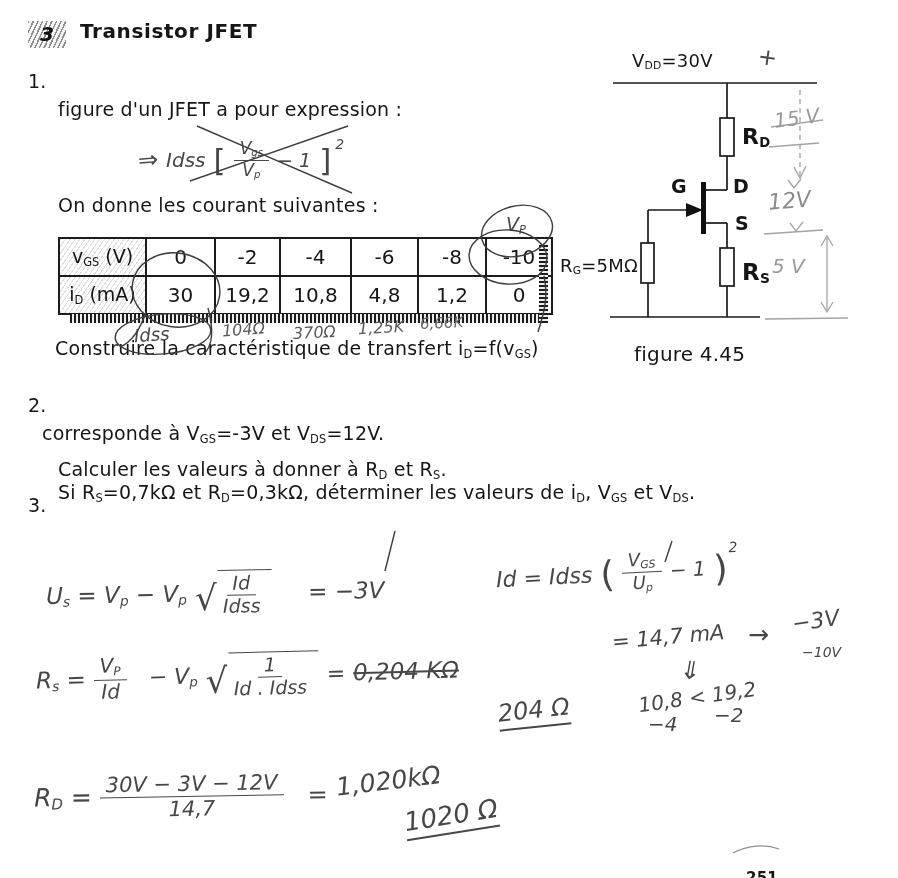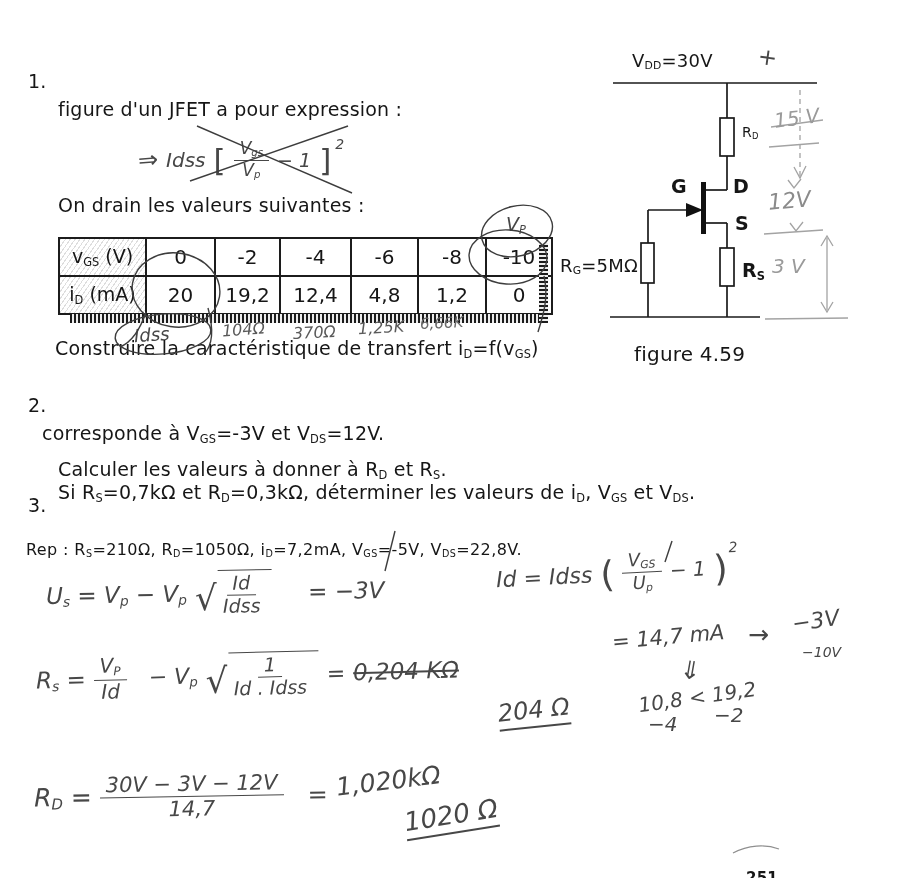--- a/index.html
+++ b/index.html
@@ -32,55 +32,58 @@
   .strike{text-decoration:line-through}
   .underl{border-bottom:2px solid currentColor;padding-bottom:2px}
   svg{display:block}
   .anno{position:absolute;left:0;top:0;pointer-events:none;z-index:6}
 </style>
 </head>
 <body>
 
 <div class="page">
 
+  <div class="abs" style="left:28px;top:19px">
+    <span class="secbox">3</span><span class="sectitle">Transistor JFET</span>
+  </div>
 
   <span class="abs qnum print" style="left:28px;top:70px">1.</span>
   <div class="abs print" style="left:58px;top:98px">figure d'un JFET a pour expression :</div>
 
   <div class="abs flexrow" style="left:128px;top:132px;height:56px">
     <span class="hw" style="font-size:24px;margin-left:10px;transform:rotate(-5deg)">⇒</span>
     <span class="hw" style="font-size:20px">Idss</span>
     <span class="hw" style="font-size:31px;font-style:normal">[</span>
     <span class="frac hw" style="font-size:17px">
       <span class="num">V<sub>gs</sub></span>
       <span class="den">V<sub>p</sub></span>
     </span>
     <span class="hw" style="font-size:19px">− 1</span>
     <span class="hw" style="font-size:31px;font-style:normal">]</span>
     <span class="hw" style="font-size:14px;transform:translateY(-16px);margin-left:-4px">2</span>
   </div>
 
-  <div class="abs print" style="left:58px;top:194px">On drain les valeurs suivantes :</div>
+  <div class="abs print" style="left:58px;top:194px">On donne les courant suivantes :</div>
 
   <table class="abs datatable" style="left:58px;top:237px">
     <tbody>
         <tr>
       <td class="hcell"><span>v<sub>GS</sub> (V)</span></td>
       <td class="c0">0</td>
       <td class="c1">-2</td>
       <td class="c2">-4</td>
       <td class="c3">-6</td>
       <td class="c4">-8</td>
       <td class="c5">-10</td>
     </tr>
     <tr>
       <td class="hcell"><span>i<sub>D</sub> (mA)</span></td>
-      <td>20</td>
+      <td>30</td>
       <td>19,2</td>
-      <td>12,4</td>
+      <td>10,8</td>
       <td>4,8</td>
       <td>1,2</td>
       <td>0</td>
     </tr>
   </tbody>
     </table>
   <div class="abs shadow-b" style="left:70px;top:314px;width:478px;height:9px"></div>
   <div class="abs shadow-r" style="left:539px;top:243px;width:9px;height:80px"></div>
 
   <span class="abs hw" style="left:134px;top:324px;font-size:18px;transform:rotate(-4deg)">Idss</span>
@@ -121,40 +124,39 @@
         <polyline points="230,173 236,181 243,172"></polyline>
         <line x1="204" y1="184" x2="263" y2="180"></line>
         <line x1="267" y1="188" x2="267" y2="260"></line>
         <polyline points="261,196 267,186 273,196"></polyline>
         <polyline points="261,252 267,262 273,252"></polyline>
         <line x1="205" y1="269" x2="288" y2="268"></line>
       </g>
     </svg>
     <span class="abs print" style="left:72px;top:0;font-size:18px">V<sub>DD</sub>=30V</span>
     <span class="abs hw" style="left:198px;top:-6px;font-size:23px;transform:rotate(8deg)">+</span>
-    <span class="abs print" style="left:182px;top:74px;font-size:14px;font-weight:400">R<sub>D</sub></span>
+    <span class="abs print" style="left:182px;top:74px;font-size:22px;font-weight:700">R<sub>D</sub></span>
     <span class="abs print" style="left:111px;top:125px;font-size:19px;font-weight:bold">G</span>
     <span class="abs print" style="left:173px;top:125px;font-size:19px;font-weight:bold">D</span>
     <span class="abs print" style="left:175px;top:162px;font-size:19px;font-weight:bold">S</span>
     <span class="abs print" style="left:0;top:205px;font-size:18px">R<sub>G</sub>=5MΩ</span>
-    <span class="abs print" style="left:182px;top:209px;font-size:19px;font-weight:600">R<sub>S</sub></span>
+    <span class="abs print" style="left:182px;top:209px;font-size:23px;font-weight:600">R<sub>S</sub></span>
     <span class="abs hw pencil" style="left:214px;top:56px;font-size:20px;transform:rotate(-7deg)">15 V</span>
     <span class="abs hw" style="left:208px;top:138px;font-size:22px;color:#8b8b8b;transform:rotate(-5deg)">12V</span>
-    <span class="abs hw pencil" style="left:212px;top:204px;font-size:20px">3 V</span>
-    <span class="abs print" style="left:74px;top:292px;font-size:20px">figure 4.59</span>
+    <span class="abs hw pencil" style="left:212px;top:204px;font-size:20px">5 V</span>
+    <span class="abs print" style="left:74px;top:292px;font-size:20px">figure 4.45</span>
   </div>
 
   <span class="abs qnum print" style="left:28px;top:394px">2.</span>
   <div class="abs print" style="left:42px;top:422px">corresponde à V<sub>GS</sub>=-3V et V<sub>DS</sub>=12V.</div>
   <div class="abs print" style="left:58px;top:458px">Calculer les valeurs à donner à R<sub>D</sub> et R<sub>S</sub>.</div>
 
   <span class="abs qnum print" style="left:28px;top:494px">3.</span>
   <div class="abs print" style="left:58px;top:481px">Si R<sub>S</sub>=0,7kΩ et R<sub>D</sub>=0,3kΩ, déterminer les valeurs de i<sub>D</sub>, V<sub>GS</sub> et V<sub>DS</sub>.</div>
 
-  <div class="abs print" style="left:26px;top:540px;font-size:16px;letter-spacing:.4px">Rep : R<sub>S</sub>=210Ω, R<sub>D</sub>=1050Ω, i<sub>D</sub>=7,2mA, V<sub>GS</sub>=-5V, V<sub>DS</sub>=22,8V.</div>
 
   <div class="abs hw flexrow" style="left:46px;top:570px;transform:rotate(-1deg)">
     <span style="font-size:23px">U<sub>s</sub> = V<sub>p</sub> − V<sub>p</sub></span>
     <span class="radical">√</span>
     <span class="rootbox">
       <span class="frac" style="font-size:19px">
         <span class="num">Id</span>
         <span class="den">Idss</span>
       </span>
     </span>

